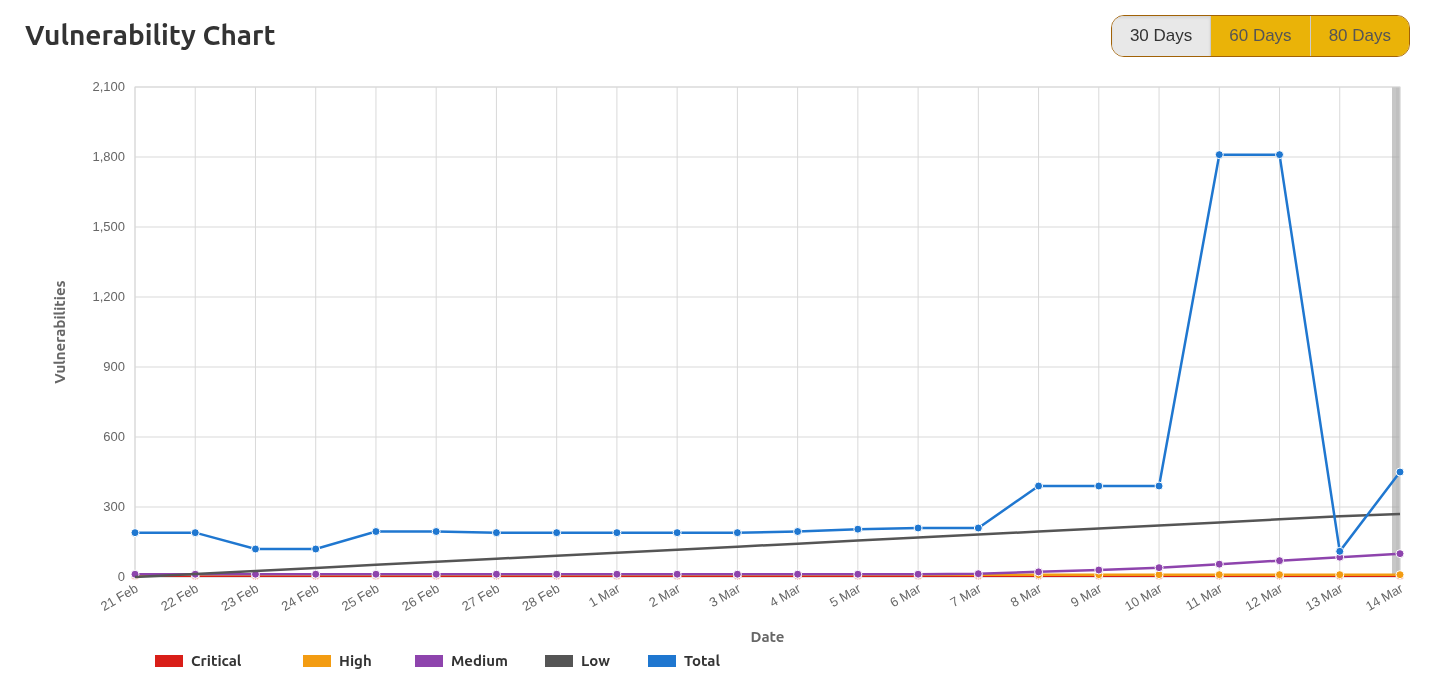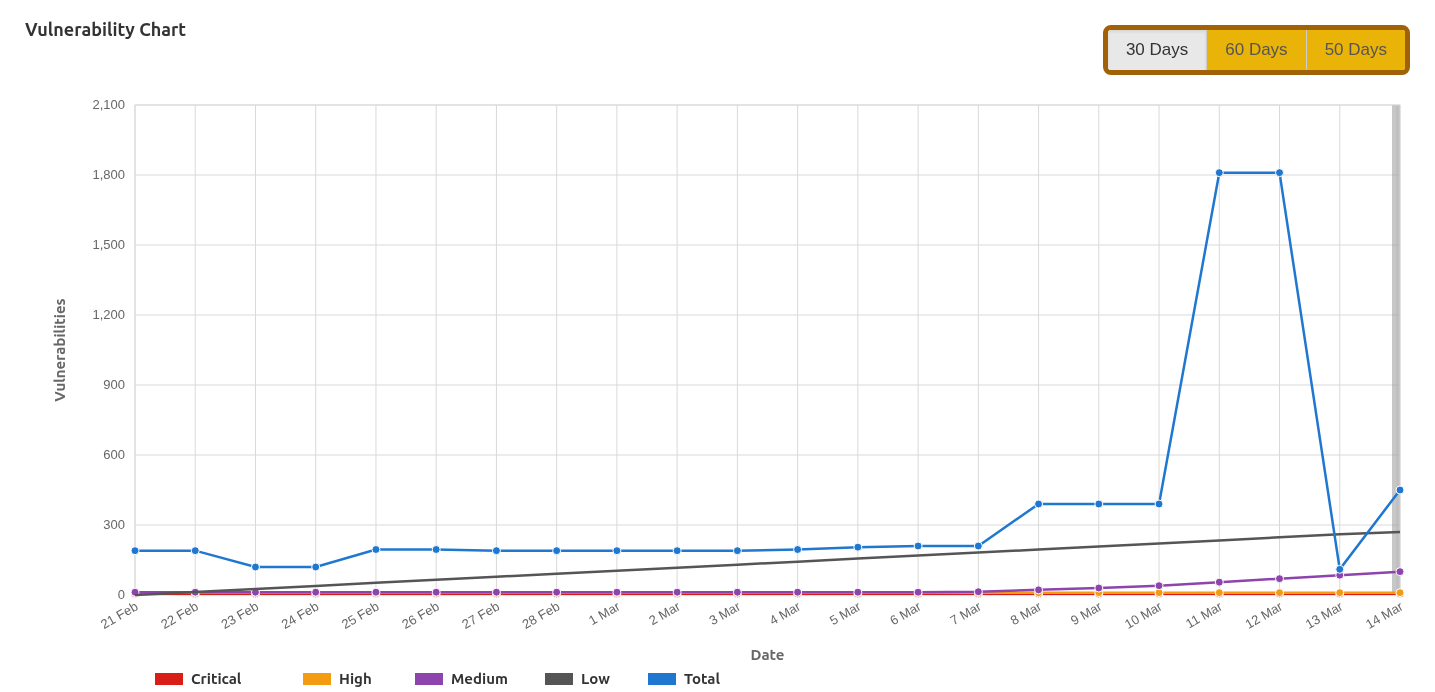--- a/index.html
+++ b/index.html
@@ -10,32 +10,31 @@
     background: #fff;
     color: #333;
   }
   .header-row {
     display: flex;
     justify-content: space-between;
     align-items: flex-start;
     margin-bottom: 10px;
   }
   .chart-title {
-    font-size: 18px;
+    font-size: 28px;
     font-weight: 700;
     color: #333;
     margin: 0;
     padding-top: 4px;
   }
   .btn-group {
     display: inline-flex;
-    border: 5px solid #a16207;
-    border-radius: 8px;
+    border: 1px solid #a16207;
+    border-radius: 13px;
     overflow: hidden;
-    margin-top: 10px;
   }
   .btn-group button {
     background: #eab308;
     border: none;
     border-right: 1px solid #ccc;
     padding: 10px 18px;
     font-size: 17px;
     color: #555;
     cursor: pointer;
   }
@@ -64,21 +63,21 @@
   .legend-row { font-size: 15px; fill: #333; }
 </style>
 </head>
 <body>
 
 <div class="header-row">
   <h1 class="chart-title">Vulnerability Chart</h1>
   <div class="btn-group" id="range-btns">
       <button class="active">30 Days</button>
       <button>60 Days</button>
-      <button>50 Days</button>
+      <button>80 Days</button>
     </div>
 </div>
 
 <div class="chart-wrap">
   <svg id="chart" width="1385" height="620">
       <rect x="1371" y="20" width="4" height="490" fill="#d0d0d0" fill-opacity="0.35"></rect>
       <g class="grid">
         <line x1="110" x2="1375" y1="510" y2="510"></line>
         <line x1="110" x2="1375" y1="440" y2="440"></line>
         <line x1="110" x2="1375" y1="370" y2="370"></line>

